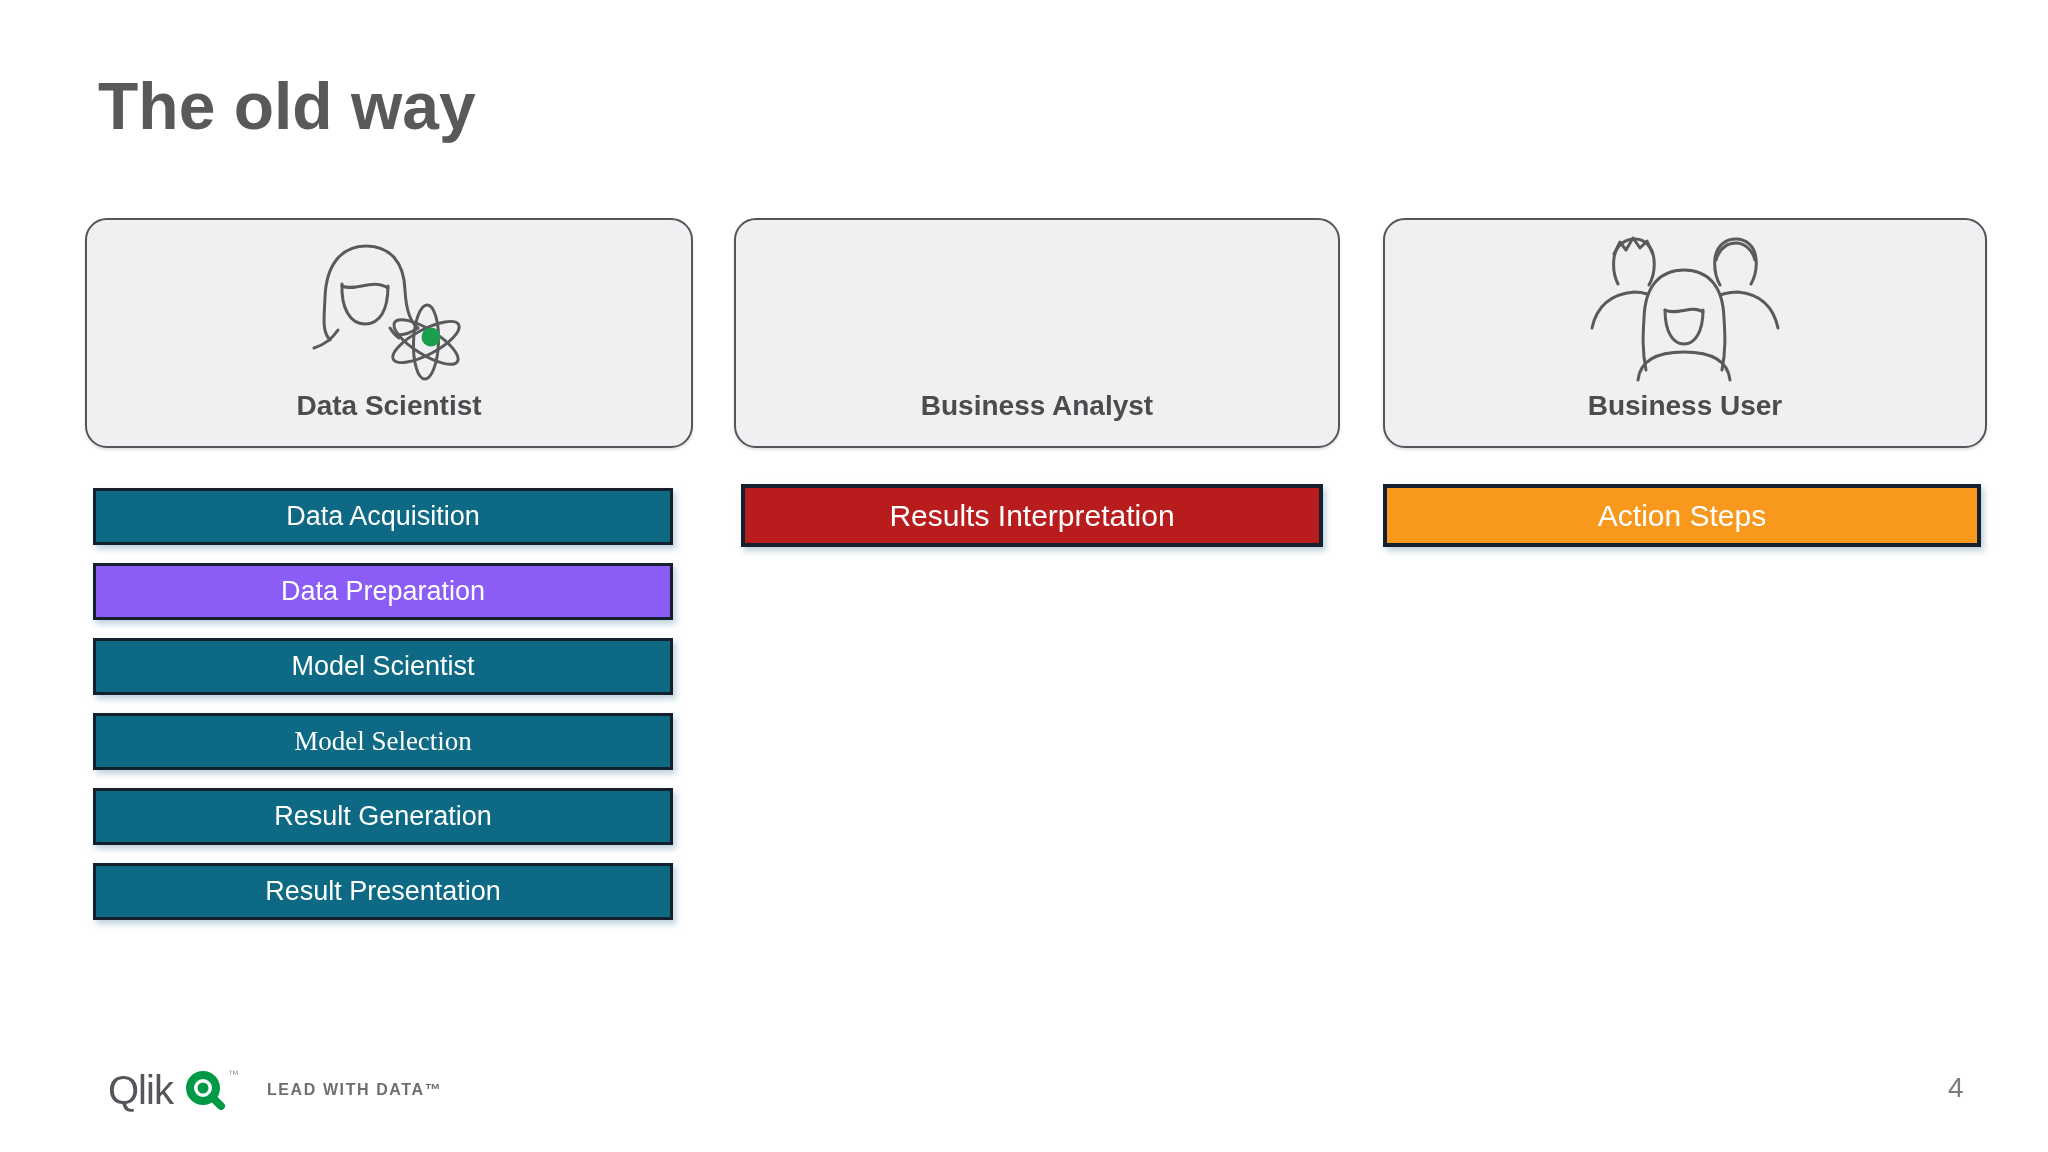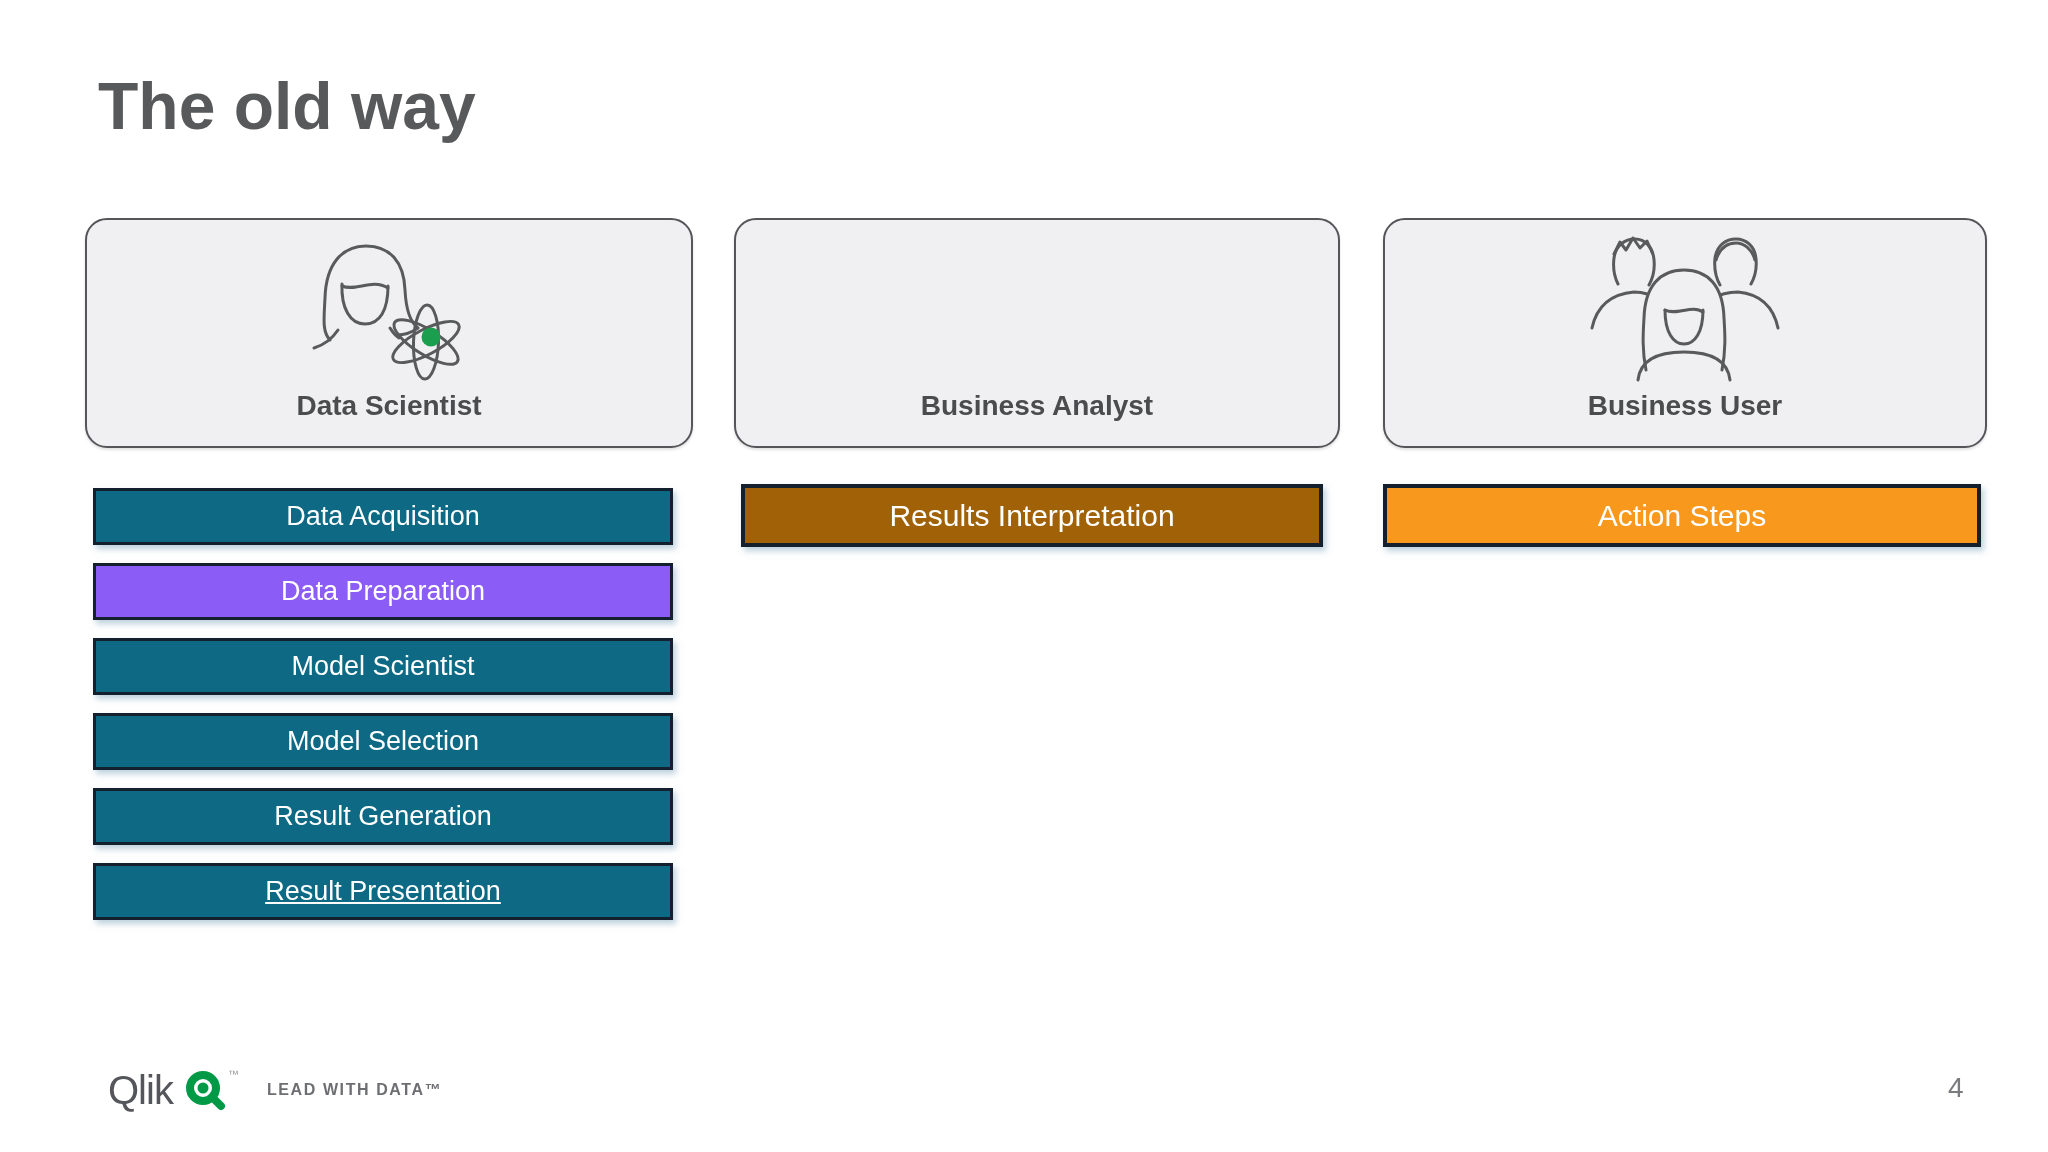--- a/index.html
+++ b/index.html
@@ -124,26 +124,26 @@
       <path d="M58 150 C60 132 75 122 104 122 C133 122 148 132 150 150"></path>
     </svg>
   </div>
   <div class="card-label">Business User</div>
 </div>
 
 <div class="stack" id="stack-0">
     <div class="bar bar-col0" style="background: rgb(14, 106, 132);">Data Acquisition</div>
     <div class="bar bar-col0" style="background: #8b5cf6;">Data Preparation</div>
     <div class="bar bar-col0" style="background: rgb(14, 106, 132);">Model Scientist</div>
-    <div class="bar bar-col0" style="background: rgb(14, 106, 132);">Model Selection</div>
+    <div class="bar bar-col0" style="background: rgb(14, 106, 132); font-family: Liberation Serif, serif;">Model Selection</div>
     <div class="bar bar-col0" style="background: rgb(14, 106, 132);">Result Generation</div>
-    <div class="bar bar-col0" style="background: rgb(14, 106, 132); text-decoration: underline;">Result Presentation</div>
+    <div class="bar bar-col0" style="background: rgb(14, 106, 132);">Result Presentation</div>
   </div>
 <div class="stack" id="stack-1">
-    <div class="bar bar-col1" style="background: #a16207;">Results Interpretation</div>
+    <div class="bar bar-col1" style="background: #b91c1c;">Results Interpretation</div>
   </div>
 <div class="stack" id="stack-2">
     <div class="bar bar-col2" style="background: rgb(248, 152, 29);">Action Steps</div>
   </div>
 
 <div class="footer-logo">
   <span class="qlik-word">Qlik</span>
   <svg class="q-icon" width="46" height="46" viewBox="0 0 46 46">
     <circle cx="21" cy="21" r="13" fill="none" stroke="#009A47" stroke-width="8"></circle>
     <circle cx="21" cy="21" r="5.5" fill="#009A47"></circle>

